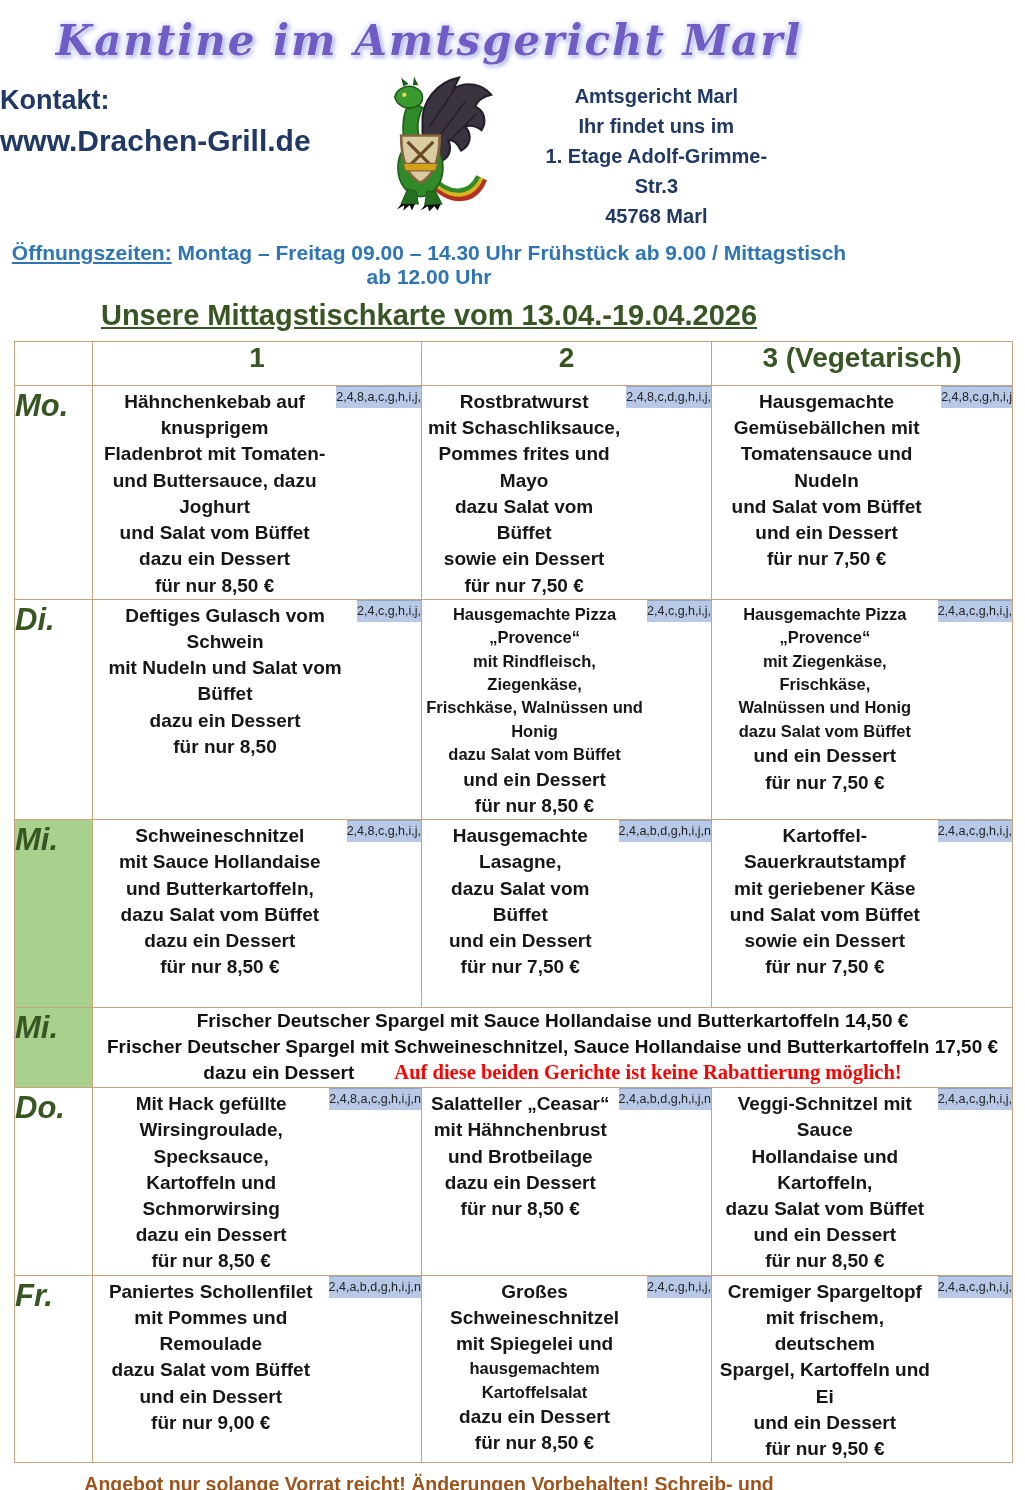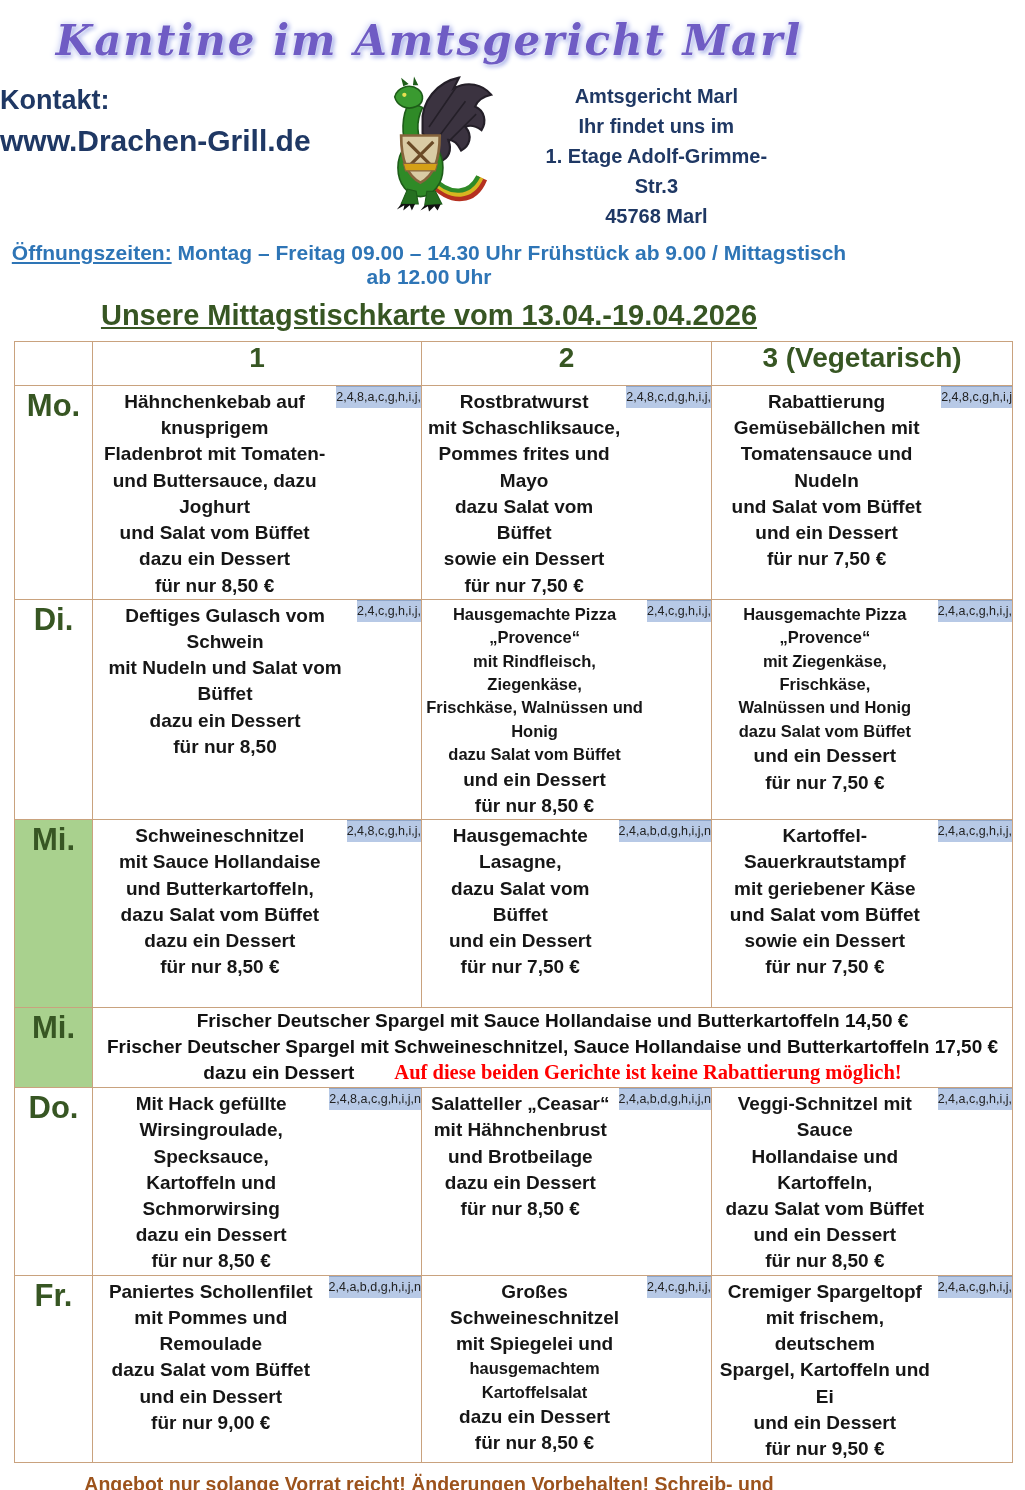--- a/index.html
+++ b/index.html
@@ -42,21 +42,21 @@
   table.menu{border-collapse:collapse;margin:9px 13px 0 14px;width:998px;table-layout:fixed;}
   table.menu th,table.menu td{border:1px solid var(--border);vertical-align:top;padding:0;background:#fff;}
   col.c-day{width:78px;} col.c-1{width:329px;} col.c-2{width:290px;} col.c-3{width:301px;}
 
   thead tr{height:44px;}
   thead th{color:var(--green);font-size:28px;font-weight:bold;text-align:center;vertical-align:middle;}
 
   .r0 td{height:188px;} .r1 td{height:172px;} .r2 td{height:188px;}
   .r3 td{height:80px;}  .r4 td{height:164px;} .r5 td{height:160px;}
 
-  td.day-cell{text-align:center;}
+  td.day-cell{font-style:italic;}
   td.day-cell.green{background:var(--cellgreen);}
   .day-text{color:var(--green);font-size:31px;font-weight:800;padding-top:2px;}
 
   .cell-inner{display:flex;flex-direction:row;height:100%;}
   .menu-text{flex:1;text-align:center;font-weight:bold;font-size:19px;line-height:1.38;color:#161616;padding:3px 4px 0 4px;}
   .menu-text .small{font-size:16.5px;line-height:1.42;}
   .allergens{
     background:var(--allergen);border-top:1px solid #8fa6c9;
     text-align:center;font-size:12.5px;color:#222;height:22px;line-height:21px;font-weight:normal;
   }
@@ -162,21 +162,21 @@
                 <div>dazu Salat vom Büffet</div>
                 <div>sowie ein Dessert</div>
                 <div>für nur 7,50 €</div>
               </div>
               <div class="allergens">2,4,8,c,d,g,h,i,j,</div>
             </div>
           </td>
           <td class="menu-cell">
             <div class="cell-inner">
               <div class="menu-text">
-                <div>Rabattierung</div>
+                <div>Hausgemachte</div>
                 <div>Gemüsebällchen mit</div>
                 <div>Tomatensauce und Nudeln</div>
                 <div>und Salat vom Büffet</div>
                 <div>und ein Dessert</div>
                 <div>für nur 7,50 €</div>
               </div>
               <div class="allergens">2,4,8,c,g,h,i,j</div>
             </div>
           </td>
         </tr>

